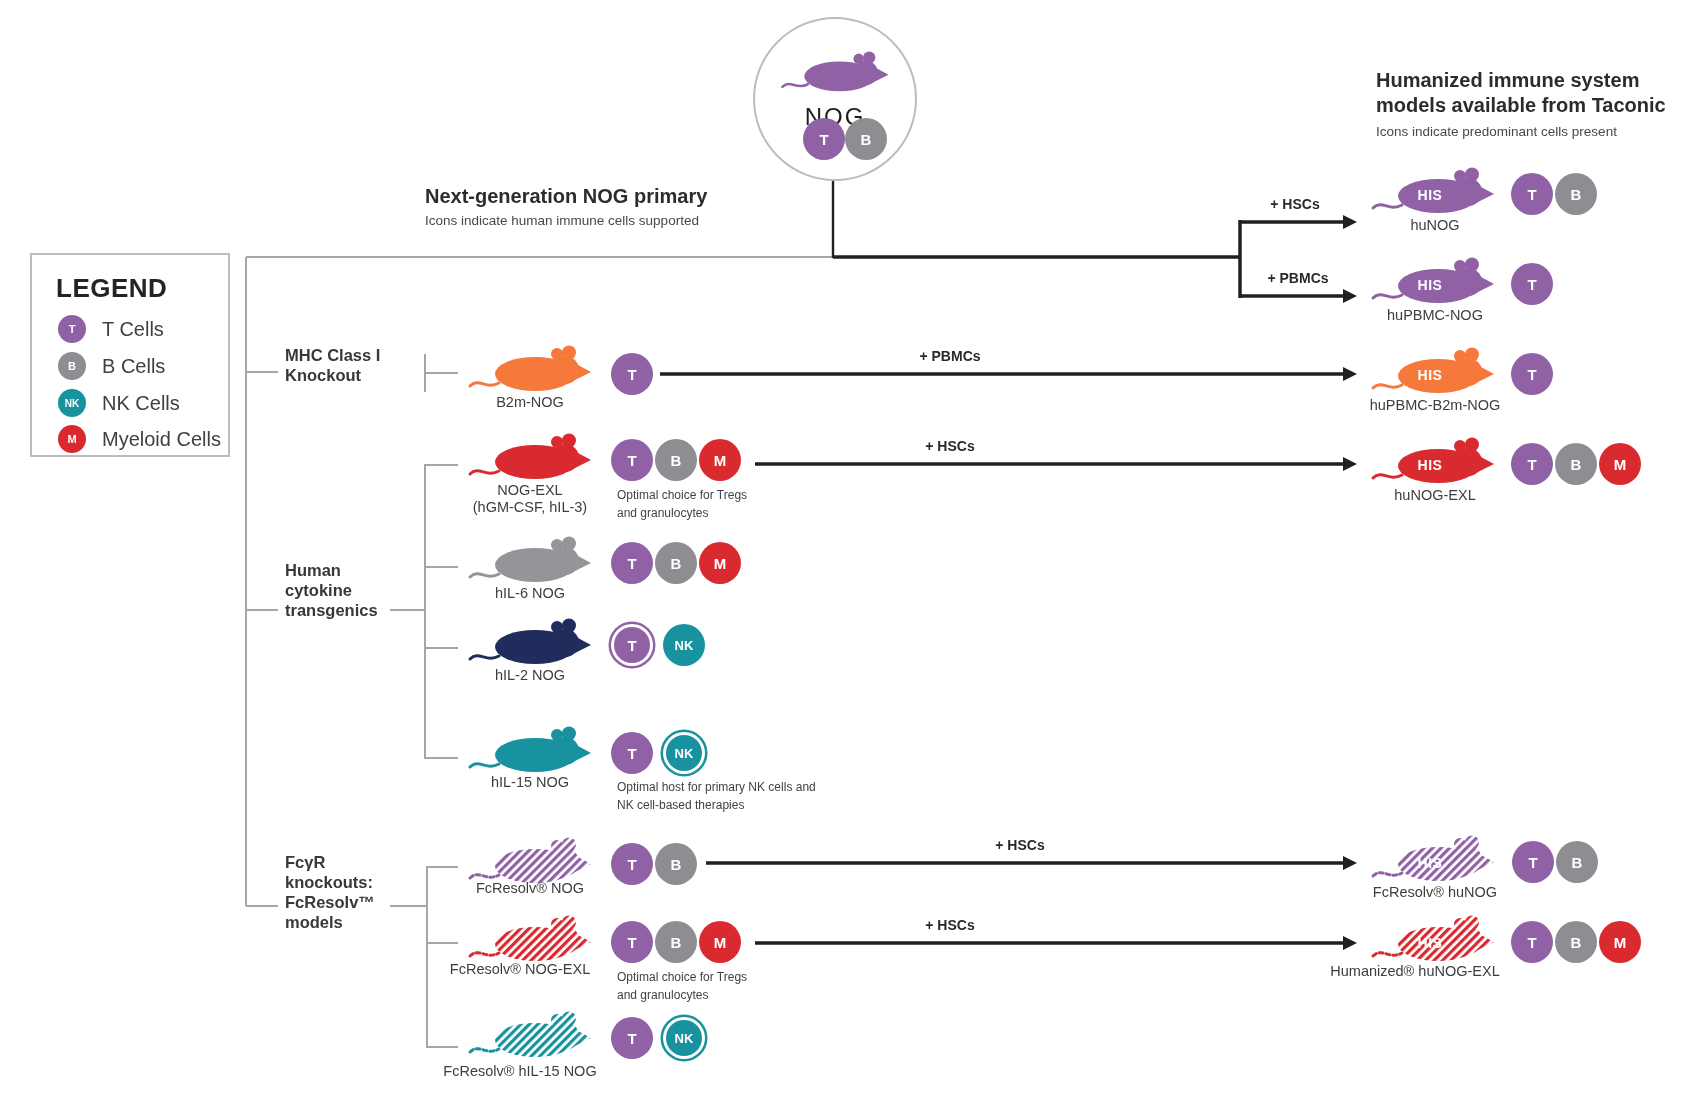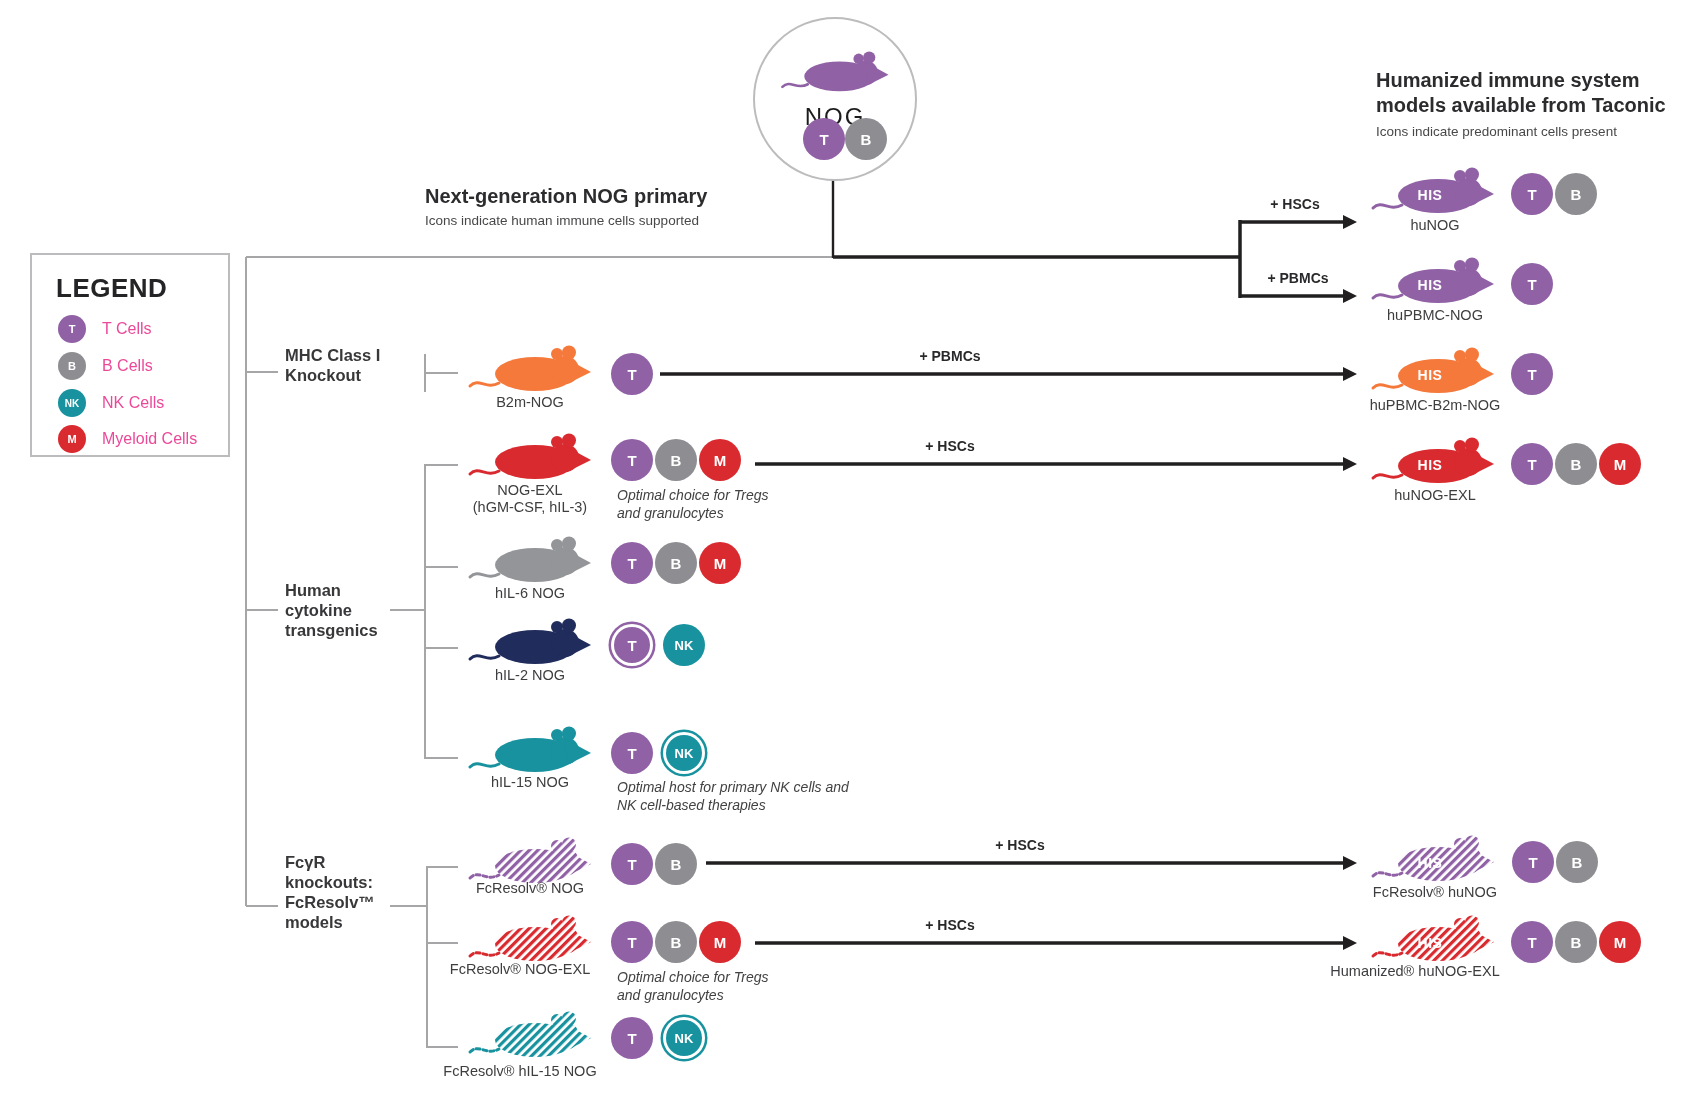--- a/index.html
+++ b/index.html
@@ -17,21 +17,21 @@
   .hub-label{position:absolute;left:0;top:84px;width:100%;text-align:center;font-size:24px;
        font-weight:500;letter-spacing:2px;color:#1c1c1e;}
   
   .h1{position:absolute;font-size:20px;font-weight:600;color:#2c2c2e;line-height:25px;}
   .sub{position:absolute;font-size:13.5px;color:#48484a;}
   
   .seclabel{position:absolute;font-weight:700;font-size:16.5px;line-height:20px;color:#38383a;z-index:2;}
   
   .lbl{position:absolute;font-size:14.5px;color:#3e3e40;text-align:center;line-height:17px;z-index:2;}
   
-  .note{position:absolute;font-size:14px;color:#424244;line-height:18px;z-index:2;font-style:italic;}
+  .note{position:absolute;font-size:12px;color:#424244;line-height:18px;z-index:2;}
   
   .alabel{position:absolute;transform:translateX(-50%);font-weight:700;font-size:14px;color:#29292b;z-index:2;}
   
   .cell{position:absolute;width:42px;height:42px;border-radius:50%;display:flex;align-items:center;
         justify-content:center;color:#fff;font-weight:700;font-size:15px;z-index:2;}
   .bg-t{background:#9061A5;}
   .bg-b{background:#8D8D92;}
   .bg-nk{background:#17929E;font-size:13px;}
   .bg-m{background:#D92A2F;}
   .ringed{width:36px;height:36px;margin:3px;box-shadow:0 0 0 3px #fff,0 0 0 5.5px var(--rc);}
@@ -44,21 +44,21 @@
   .sp{--mfill:url(#st-purple);--mdash:4 3;}
   .sr{--mfill:url(#st-red);--mdash:4 3;}
   .stl{--mfill:url(#st-teal);--mdash:4 3;}
   .his{font-family:"Liberation Sans",sans-serif;font-size:14px;font-weight:700;fill:#fff;letter-spacing:.5px;}
   
   .legend{position:absolute;left:30px;top:253px;width:196px;height:200px;border:2px solid #bcbcbe;z-index:2;}
   .legend-title{position:absolute;left:24px;top:18px;font-size:26px;font-weight:700;letter-spacing:.5px;color:#242426;}
   .legrow{position:absolute;left:26px;display:flex;align-items:center;gap:16px;}
   .legcell{width:28px;height:28px;border-radius:50%;color:#fff;font-weight:700;font-size:11px;
            display:flex;align-items:center;justify-content:center;flex:0 0 auto;}
-  .legtxt{font-size:16px;color:#ec4899;}
+  .legtxt{font-size:20px;color:#404040;}
 </style>
 </head>
 <body>
 
 <div id="canvas">
 
   <svg id="wires" width="1692" height="1100" viewBox="0 0 1692 1100">
     <defs>
       <marker id="ah" viewBox="0 0 10 10" refX="0" refY="5" markerWidth="17" markerHeight="14" markerUnits="userSpaceOnUse" orient="auto">
         <path d="M0 0 L10 5 L0 10 Z" fill="#211f20"></path>
@@ -150,21 +150,21 @@
           <span>M</span>
         </div>
       <div class="legtxt">Myeloid Cells</div>
     </div>
   </div>
 
   <div class="seclabel" style="left:285px;top:345px;">
     <div>MHC Class I</div>
     <div>Knockout</div>
   </div>
-  <div class="seclabel" style="left:285px;top:580px;">
+  <div class="seclabel" style="left:285px;top:560px;">
     <div>Human</div>
     <div>cytokine</div>
     <div>transgenics</div>
   </div>
   <div class="seclabel" style="left:285px;top:852px;">
     <div>FcγR</div>
     <div>knockouts:</div>
     <div>FcResolv™</div>
     <div>models</div>
   </div>

